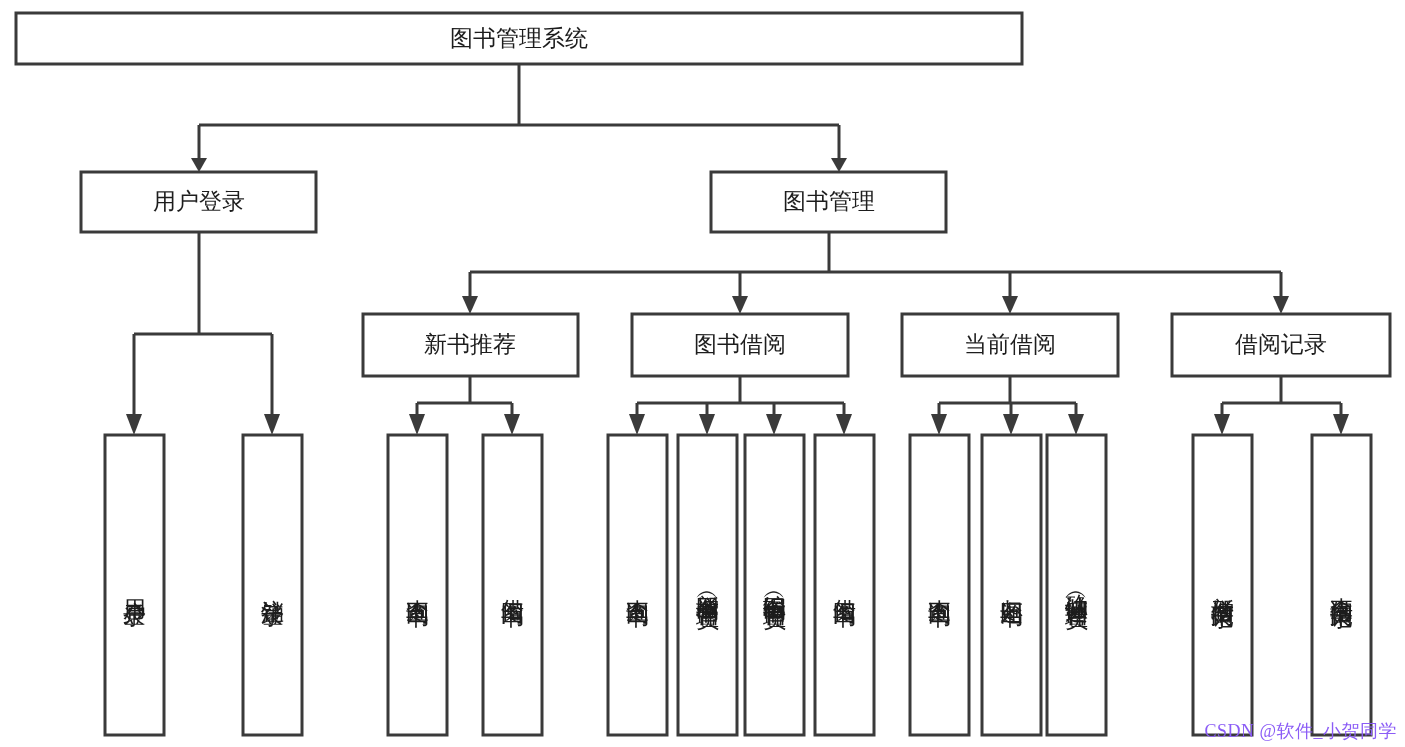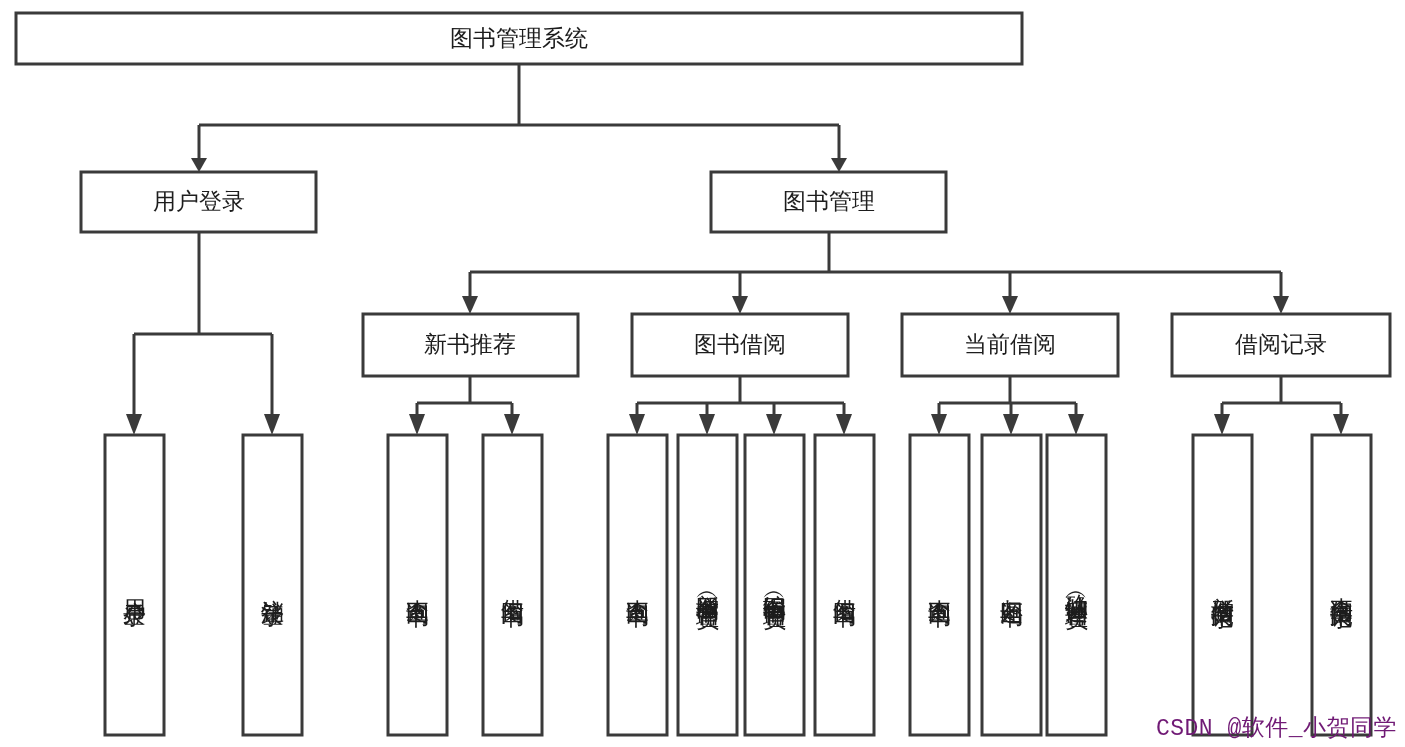--- a/index.html
+++ b/index.html
@@ -60,23 +60,23 @@
     white-space: nowrap;
     display: flex;
     align-items: center;
     justify-content: center;
     user-select: none;
   }
   .watermark {
     position: absolute;
     right: 8px;
     bottom: 4px;
-    font-family: Liberation Mono, monospace;
-    font-size: 23px;
-    color: #701a75;
+    font-family: Liberation Serif, serif;
+    font-size: 18px;
+    color: #8b5cf6;
     letter-spacing: 0.5px;
     white-space: nowrap;
   }
 </style>
 </head>
 <body>
 
 <div id="diagram-root">
 
   <svg class="diagram-svg" viewBox="0 0 1405 747">

